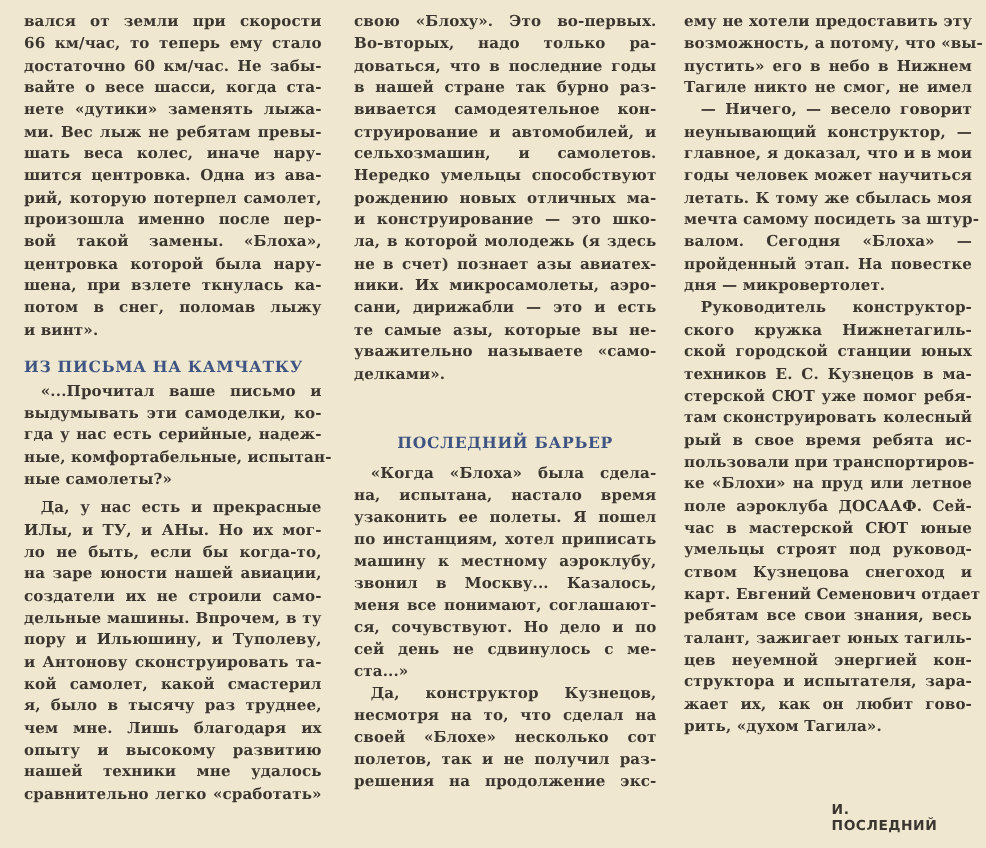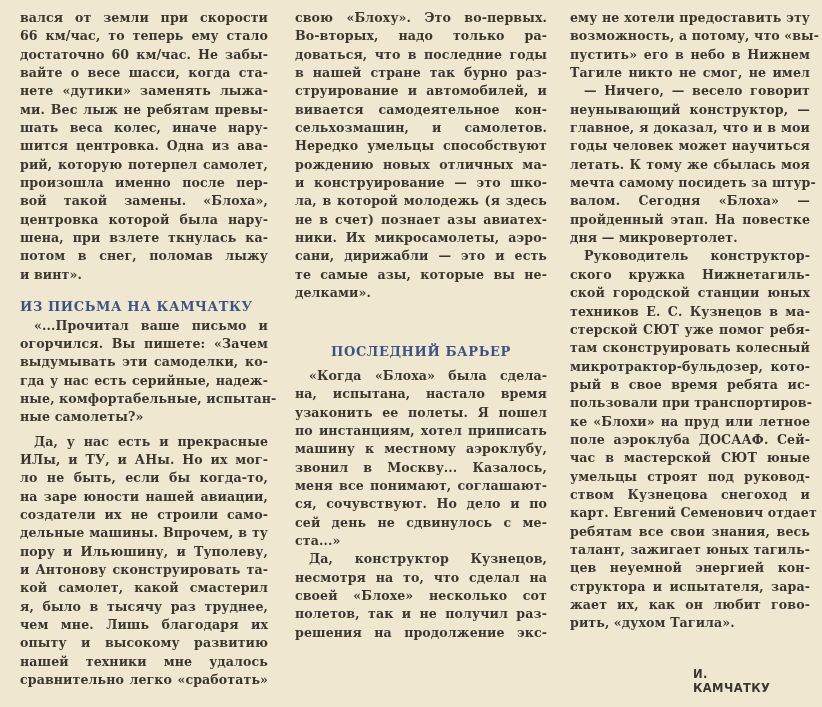--- a/index.html
+++ b/index.html
@@ -53,21 +53,20 @@
       <span class="line">произошла именно после пер-</span>
       <span class="line">вой такой замены. «Блоха»,</span>
       <span class="line">центровка которой была нару-</span>
       <span class="line">шена, при взлете ткнулась ка-</span>
       <span class="line">потом в снег, поломав лыжу</span>
       <span class="line last">и винт».</span>
     </div>
     <div class="heading h1">ИЗ ПИСЬМА НА КАМЧАТКУ</div>
     <div>
       <span class="line indent">«...Прочитал ваше письмо и</span>
-      <span class="line">огорчился. Вы пишете: «Зачем</span>
       <span class="line">выдумывать эти самоделки, ко-</span>
       <span class="line">гда у нас есть серийные, надеж-</span>
       <span class="line">ные, комфортабельные, испытан-</span>
       <span class="line last">ные самолеты?»</span>
     </div>
     <div class="para-gap">
       <span class="line indent">Да, у нас есть и прекрасные</span>
       <span class="line">ИЛы, и ТУ, и АНы. Но их мог-</span>
       <span class="line">ло не быть, если бы когда-то,</span>
       <span class="line">на заре юности нашей авиации,</span>
@@ -83,31 +82,32 @@
       <span class="line">сравнительно легко «сработать»</span>
     </div>
   </div>
 
   <div class="col col2">
     <div>
       <span class="line">свою «Блоху». Это во-первых.</span>
       <span class="line">Во-вторых, надо только ра-</span>
       <span class="line">доваться, что в последние годы</span>
       <span class="line">в нашей стране так бурно раз-</span>
+      <span class="line">вивается самодеятельное кон-</span>
       <span class="line">струирование и автомобилей, и</span>
-      <span class="line">вивается самодеятельное кон-</span>
       <span class="line">сельхозмашин, и самолетов.</span>
       <span class="line">Нередко умельцы способствуют</span>
       <span class="line">рождению новых отличных ма-</span>
       <span class="line">и конструирование — это шко-</span>
       <span class="line">ла, в которой молодежь (я здесь</span>
       <span class="line">не в счет) познает азы авиатех-</span>
       <span class="line">ники. Их микросамолеты, аэро-</span>
       <span class="line">сани, дирижабли — это и есть</span>
       <span class="line">те самые азы, которые вы не-</span>
+      <span class="line">уважительно называете «само-</span>
       <span class="line last">делками».</span>
     </div>
     <div class="heading h2">ПОСЛЕДНИЙ БАРЬЕР</div>
     <div>
       <span class="line indent">«Когда «Блоха» была сдела-</span>
       <span class="line">на, испытана, настало время</span>
       <span class="line">узаконить ее полеты. Я пошел</span>
       <span class="line">по инстанциям, хотел приписать</span>
       <span class="line">машину к местному аэроклубу,</span>
       <span class="line">звонил в Москву... Казалось,</span>
@@ -143,32 +143,31 @@
       <span class="line">пройденный этап. На повестке</span>
       <span class="line last">дня — микровертолет.</span>
     </div>
     <div>
       <span class="line indent">Руководитель конструктор-</span>
       <span class="line">ского кружка Нижнетагиль-</span>
       <span class="line">ской городской станции юных</span>
       <span class="line">техников Е. С. Кузнецов в ма-</span>
       <span class="line">стерской СЮТ уже помог ребя-</span>
       <span class="line">там сконструировать колесный</span>
-      <span class="line">микротрактор-бульдозер, кото-</span>
       <span class="line">рый в свое время ребята ис-</span>
       <span class="line">пользовали при транспортиров-</span>
       <span class="line">ке «Блохи» на пруд или летное</span>
       <span class="line">поле аэроклуба ДОСААФ. Сей-</span>
       <span class="line">час в мастерской СЮТ юные</span>
       <span class="line">умельцы строят под руковод-</span>
       <span class="line">ством Кузнецова снегоход и</span>
       <span class="line">карт. Евгений Семенович отдает</span>
       <span class="line">ребятам все свои знания, весь</span>
       <span class="line">талант, зажигает юных тагиль-</span>
       <span class="line">цев неуемной энергией кон-</span>
       <span class="line">структора и испытателя, зара-</span>
       <span class="line">жает их, как он любит гово-</span>
       <span class="line last">рить, «духом Тагила».</span>
     </div>
   </div>
 
-  <div class="signature">И. КАМЧАТКУ</div>
+  <div class="signature">И. ПОСЛЕДНИЙ</div>
 </div>
 
 </body></html>

